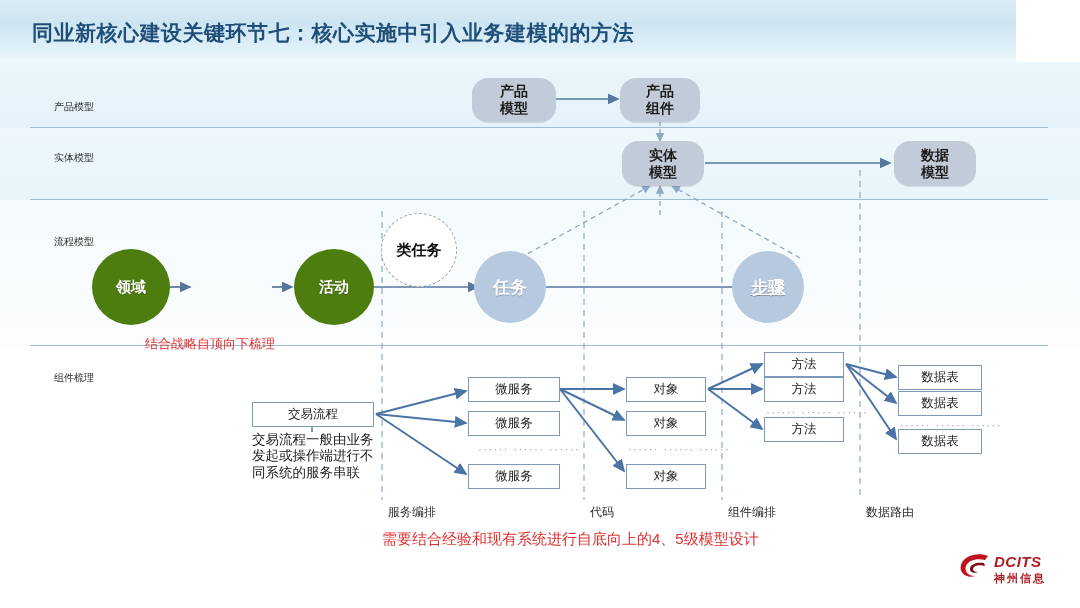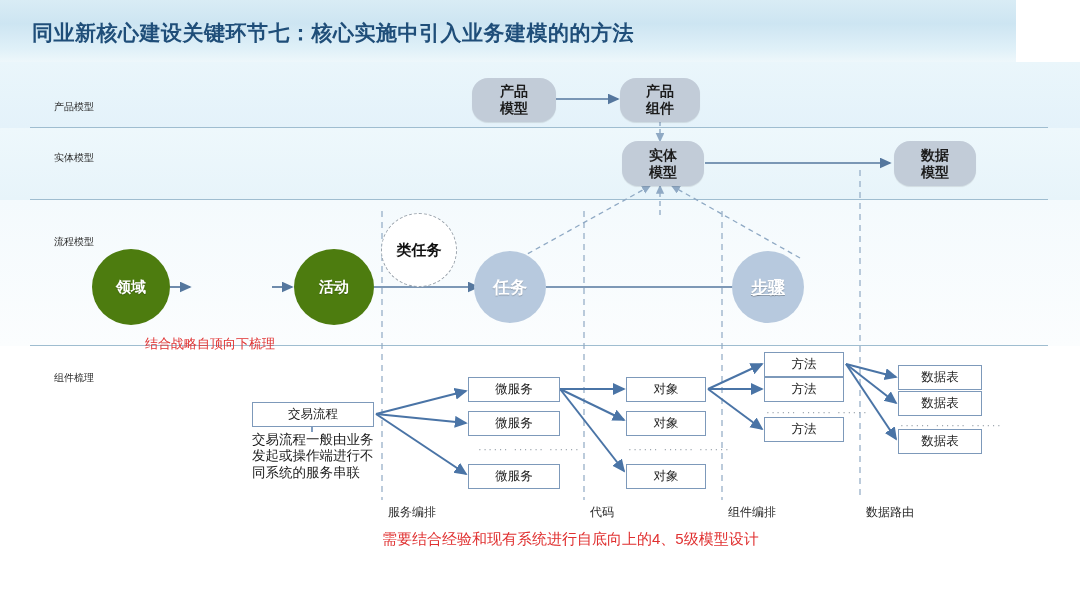--- a/index.html
+++ b/index.html
@@ -241,14 +241,24 @@
   <div class="dots" style="left:900px; top:419px;">······  ······  ······</div>
   <div class="rbox" style="left:898px; top:429px; width:84px; height:25px;">数据表</div>
 
   <div class="collabel" style="left:388px; top:504px;">服务编排</div>
   <div class="collabel" style="left:590px; top:504px;">代码</div>
   <div class="collabel" style="left:728px; top:504px;">组件编排</div>
   <div class="collabel" style="left:866px; top:504px;">数据路由</div>
 
   <div class="rednote n2" style="left:382px; top:530px;">需要结合经验和现有系统进行自底向上的4、5级模型设计</div>
 
+  <div class="logo">
+    <svg width="34" height="32" viewBox="0 0 34 32">
+      <path d="M30,4 C20,0 6,3 3,13 C0.5,21 9,27 17,24 C10,24 6,19 8,14 C10,9 18,6 27,8 Z" fill="#c0121f"></path>
+      <path d="M26,11 C19,10 13,12 12,16 C11,20 16,22 20,20 C15,20 14,17 16,15 C18,13 23,13 27,14 Z" fill="#7d0d16"></path>
+    </svg>
+    <div class="logo-text">
+      <div class="logo-en">DCITS</div>
+      <div class="logo-cn">神州信息</div>
+    </div>
+  </div>
 
 </div>
 
 </body></html>

